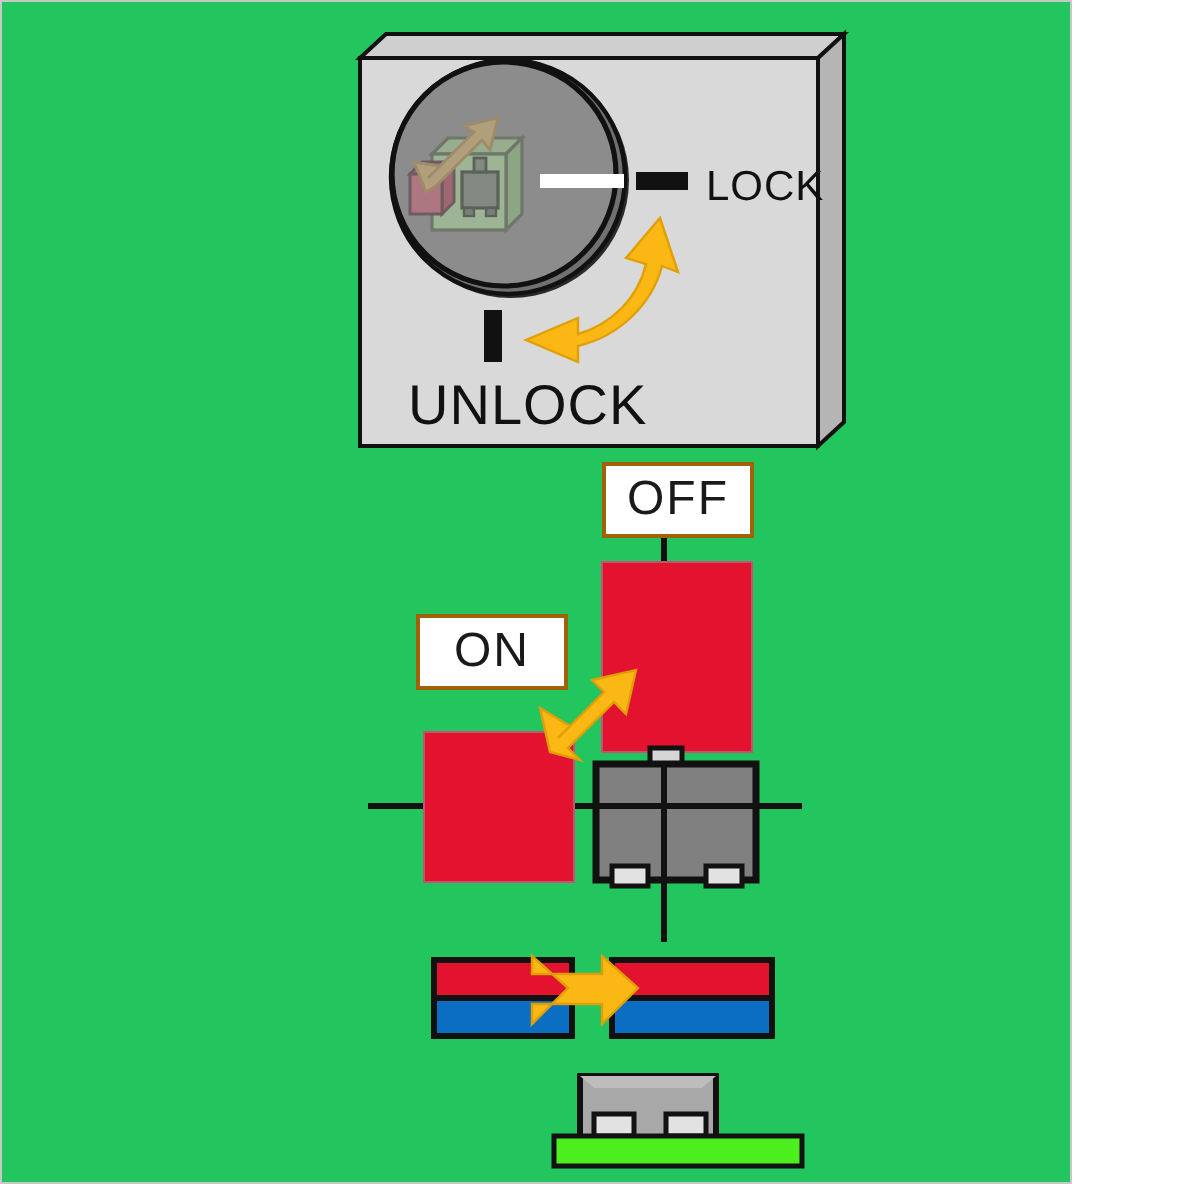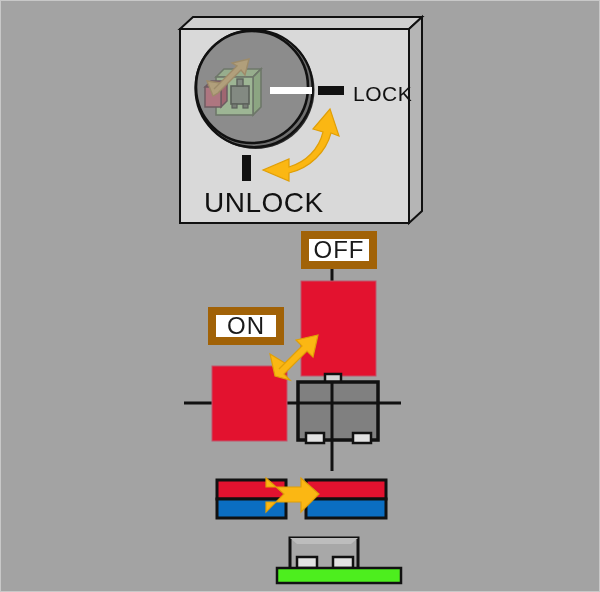--- a/index.html
+++ b/index.html
@@ -5,23 +5,23 @@
   html, body {
     margin: 0;
     padding: 0;
     background: #ffffff;
   }
   body {
     font-family: "Liberation Sans", sans-serif;
   }
   #canvas {
     position: relative;
-    width: 600px;
+    width: 536px;
     height: 592px;
-    background: #a3a3a3;
+    background: #22c55e;
     border: 1px solid #c8c8c8;
     box-sizing: border-box;
     overflow: hidden;
   }
   .svg-layer {
     position: absolute;
     left: 0;
     top: 0;
     width: 600px;
     height: 592px;
@@ -40,21 +40,21 @@
   }
   .unlock-label {
     left: 203px;
     top: 186px;
     font-size: 28px;
     letter-spacing: 0.5px;
   }
   .state-box {
     position: absolute;
     background: #ffffff;
-    border: 8px solid #a16207;
+    border: 2px solid #a16207;
     box-sizing: border-box;
     display: flex;
     align-items: center;
     justify-content: center;
     font-size: 24px;
     color: #1a1a1a;
     letter-spacing: 1px;
   }
   .box-off {
     left: 300px;

